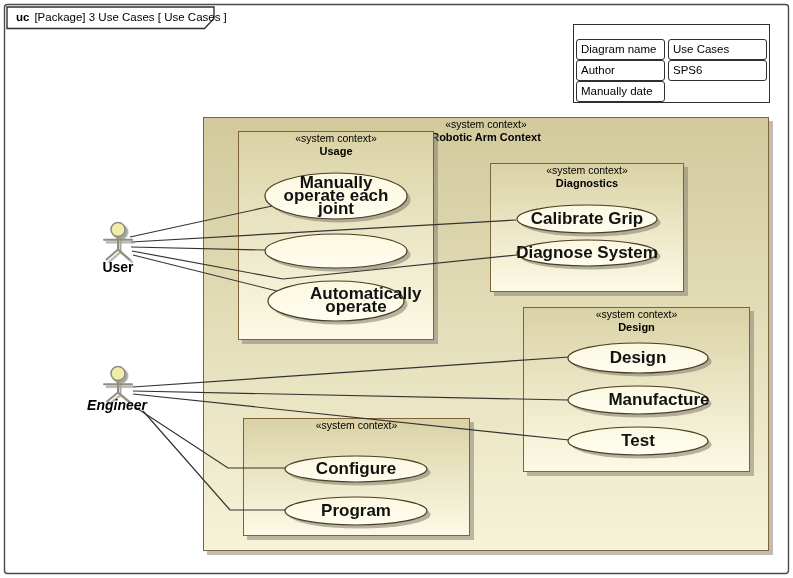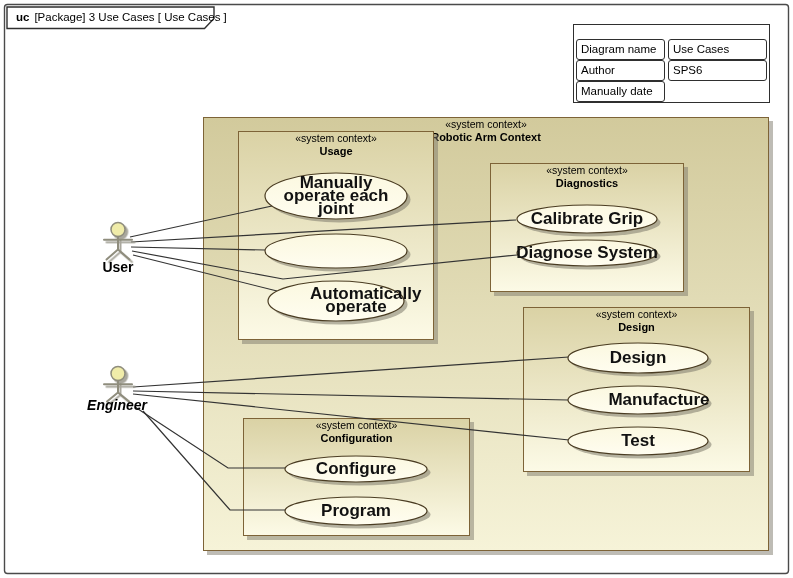--- a/index.html
+++ b/index.html
@@ -61,21 +61,20 @@
     <div class="bname">Diagnostics</div>
   </div>
 
   <div class="box sub-box box-design">
     <div class="stereo">«system context»</div>
     <div class="bname">Design</div>
   </div>
 
   <div class="box sub-box box-configuration">
     <div class="stereo">«system context»</div>
-    <div class="bname">Configuration</div>
   </div>
 
   <div class="info-table">
     <div class="info-row">
       <div class="cell cell-label">Diagram name</div>
       <div class="cell cell-value">Use Cases</div>
     </div>
     <div class="info-row">
       <div class="cell cell-label">Author</div>
       <div class="cell cell-value">SPS6</div>

